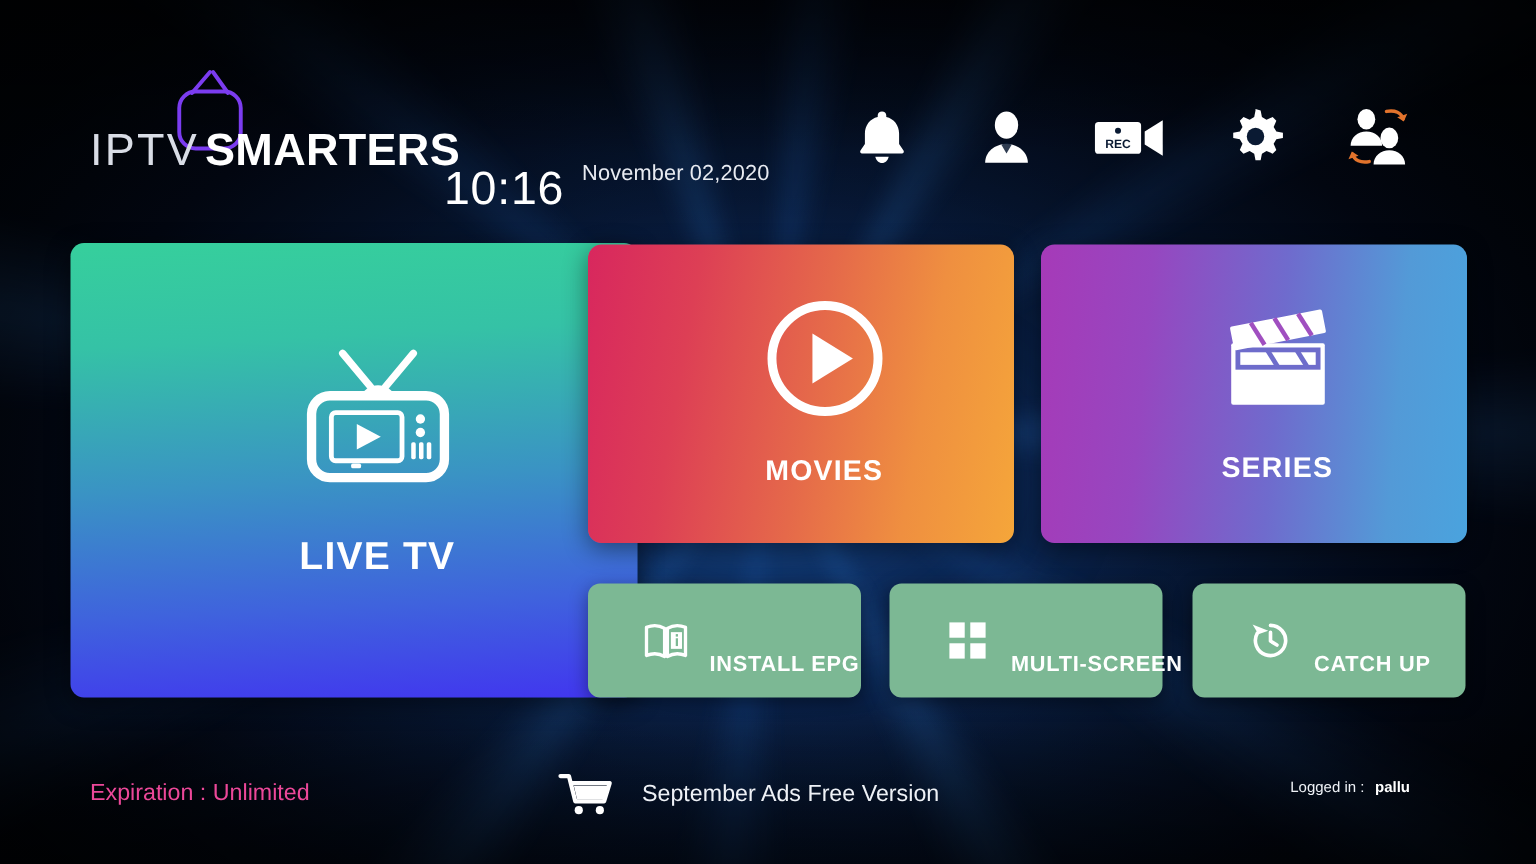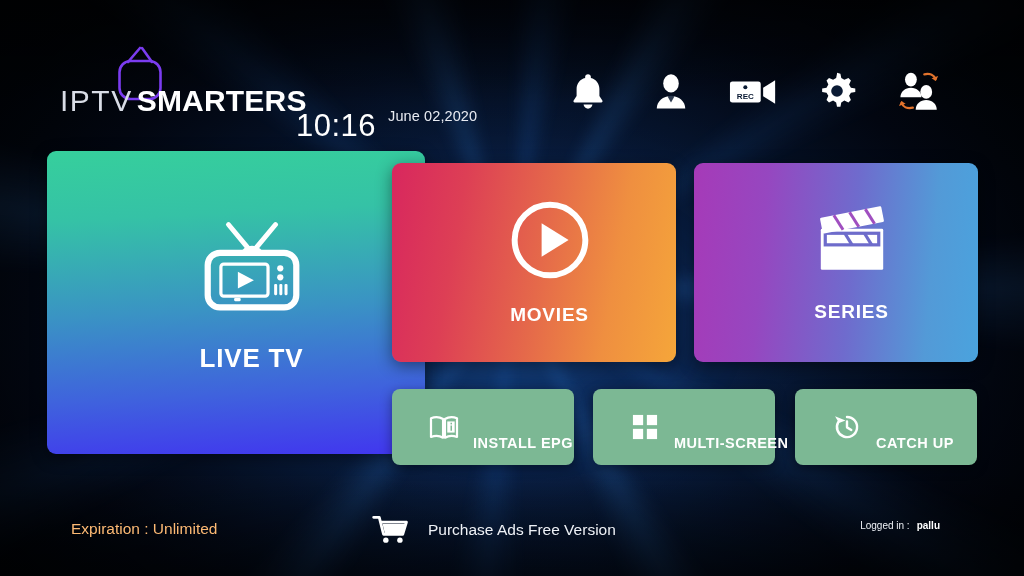--- a/index.html
+++ b/index.html
@@ -177,21 +177,21 @@
     justify-content: center;
     padding-left: 31px;
   }
   .tile-label {
     color: #fff;
     font-weight: 700;
     letter-spacing: .8px;
   }
 
   #tile-livetv {
-    left: 47px; top: 151px;
+    left: 47px; top: 162px;
     width: 378px; height: 303px;
     background: linear-gradient(177deg, #36cf9c 0%, #35c2a6 22%, #3a93c4 52%, #3f63dd 78%, #4136ef 100%);
   }
   #tile-livetv .tile-label { font-size: 26px; margin-top: 24px; }
   #tile-livetv .tile-inner { justify-content: center; padding-bottom: 14px; }
 
   #tile-movies {
     left: 392px; top: 163px;
     width: 284px; height: 199px;
     background: linear-gradient(100deg, #d8275e 0%, #dd3f55 24%, #e5694a 52%, #ef8f40 76%, #f5a63a 100%);
@@ -239,22 +239,22 @@
   #btn-catch  { left: 795px; width: 182px; }
 
   
   .footer {
     position: absolute;
     left: 0; bottom: 0;
     width: 1024px; height: 76px;
   }
   .f-exp {
     position: absolute;
-    left: 71px; top: 20px;
-    color: #fdba74;
+    left: 60px; top: 20px;
+    color: #ec4899;
     font-size: 15.5px;
   }
   .f-purchase {
     position: absolute;
     left: 372px; top: 14px;
     display: flex;
     align-items: center;
     cursor: pointer;
   }
   .f-cart { width: 40px; height: 32px; display: flex; align-items: center; }
@@ -291,21 +291,21 @@
         <svg viewBox="0 0 52 58" width="52" height="58">
           <path d="M10 18 L22 4" stroke="#7b3cf0" stroke-width="2.6" stroke-linecap="round" fill="none"></path>
           <path d="M34 18 L24 4" stroke="#7b3cf0" stroke-width="2.6" stroke-linecap="round" fill="none"></path>
           <rect x="1.5" y="17" width="41" height="38" rx="11" ry="11" stroke="#7b3cf0" stroke-width="2.6" fill="none"></rect>
         </svg>
       </span>
     </div>
 
     <div class="clock">
       <span class="clock-time">10:16</span>
-      <span class="clock-date">June 02,2020</span>
+      <span class="clock-date">November 02,2020</span>
     </div>
 
     <div class="header-icons">
 
       <div class="hicon" style="left:0px;">
         <svg viewBox="0 0 40 42" width="38" height="40">
           <path d="M20 3.4c-1.7 0-3 1.2-3 2.6v1.4C11.6 8.6 8 13.3 8 18.9v7.4l-3.1 4.6c-.6.9 0 2.1 1.1 2.1h28c1.1 0 1.7-1.2 1.1-2.1L32 26.3v-7.4c0-5.6-3.6-10.3-9-11.5V6c0-1.4-1.3-2.6-3-2.6z" fill="#ffffff"></path>
           <path d="M15.3 35.2c.5 2.6 2.4 4.4 4.7 4.4s4.2-1.8 4.7-4.4z" fill="#ffffff"></path>
         </svg>
       </div>
@@ -445,21 +445,21 @@
 
     <div class="f-purchase">
       <span class="f-cart">
         <svg viewBox="0 0 40 32" width="38" height="30">
           <path d="M1.5 2.5 H7.5 L12 20.5 H32.5 L36.5 7.5 H9.6" fill="none" stroke="#ffffff" stroke-width="3" stroke-linecap="round" stroke-linejoin="round"></path>
           <path d="M11 9.5 H35.6 L32.2 19.2 H13.3 Z" fill="#ffffff"></path>
           <circle cx="14.5" cy="26.8" r="2.9" fill="#ffffff"></circle>
           <circle cx="29.5" cy="26.8" r="2.9" fill="#ffffff"></circle>
         </svg>
       </span>
-      <span class="f-purchase-label">Purchase Ads Free Version</span>
+      <span class="f-purchase-label">September Ads Free Version</span>
     </div>
 
     <div class="f-login">
       <span>Logged in :</span><span class="f-user">pallu</span>
     </div>
   </div>
 
 </div>
 
 </body></html>

